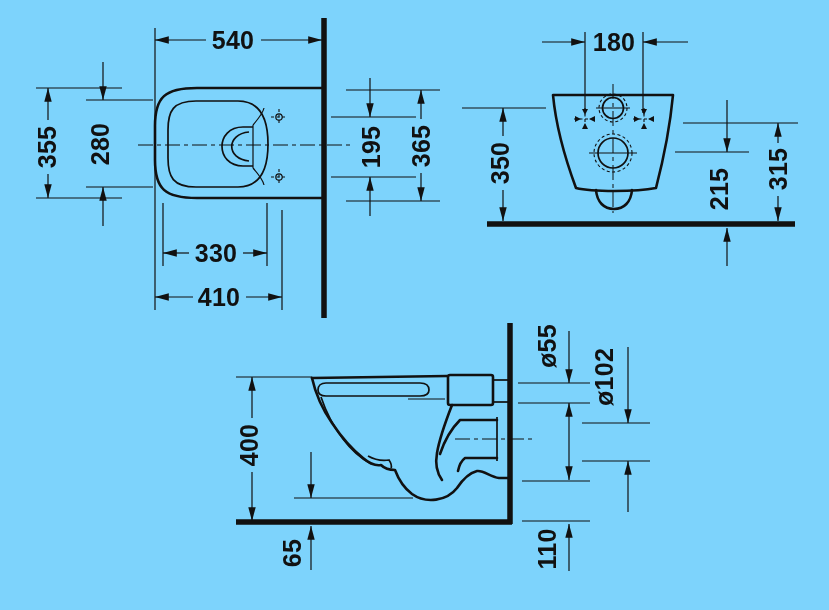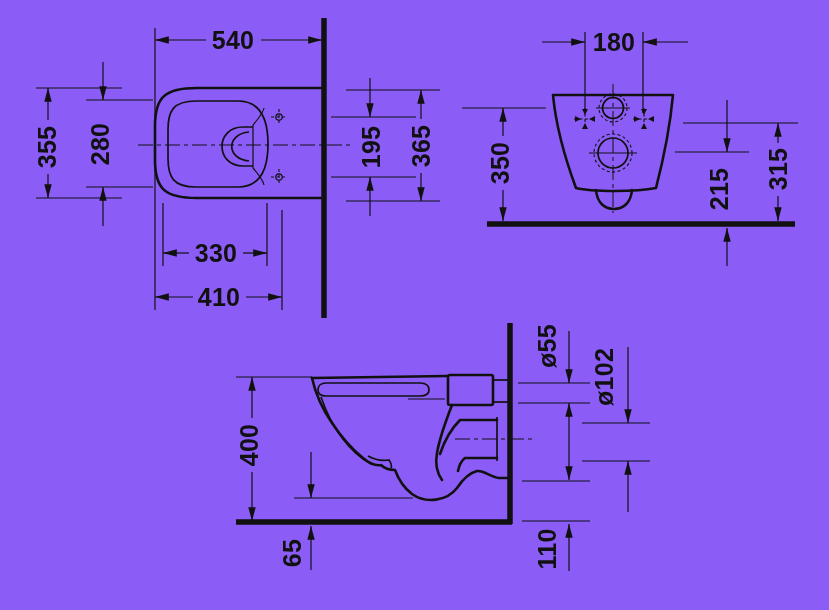--- a/index.html
+++ b/index.html
@@ -1,16 +1,16 @@
 <!DOCTYPE html>
 <html><head>
 <meta charset="utf-8">
 <style>
   html,body{margin:0;padding:0;background:#ffffff;}
-  .stage{position:relative;width:829px;height:610px;background:#8b5cf6;overflow:hidden;text-decoration:underline;}
+  .stage{position:relative;width:829px;height:610px;background:#7dd3fc;overflow:hidden;text-decoration:underline;}
   svg{display:block;}
   .dim{font-family:"Liberation Sans", sans-serif;font-weight:bold;font-size:25px;fill:#111;
        text-anchor:middle;letter-spacing:0.3px;}
   .thin{stroke:#111;stroke-width:1.2;fill:none;}
   .med{stroke:#111;stroke-width:1.7;fill:none;}
   .thick{stroke:#111;stroke-width:2.6;fill:none;stroke-linecap:round;stroke-linejoin:round;}
   .wall{stroke:#111;stroke-width:5.5;fill:none;}
   .cl{stroke:#111;stroke-width:1;fill:none;stroke-dasharray:15 4 4 4;}
   .dash{stroke:#111;stroke-width:1.1;fill:none;stroke-dasharray:3 2.5;}
 </style>

